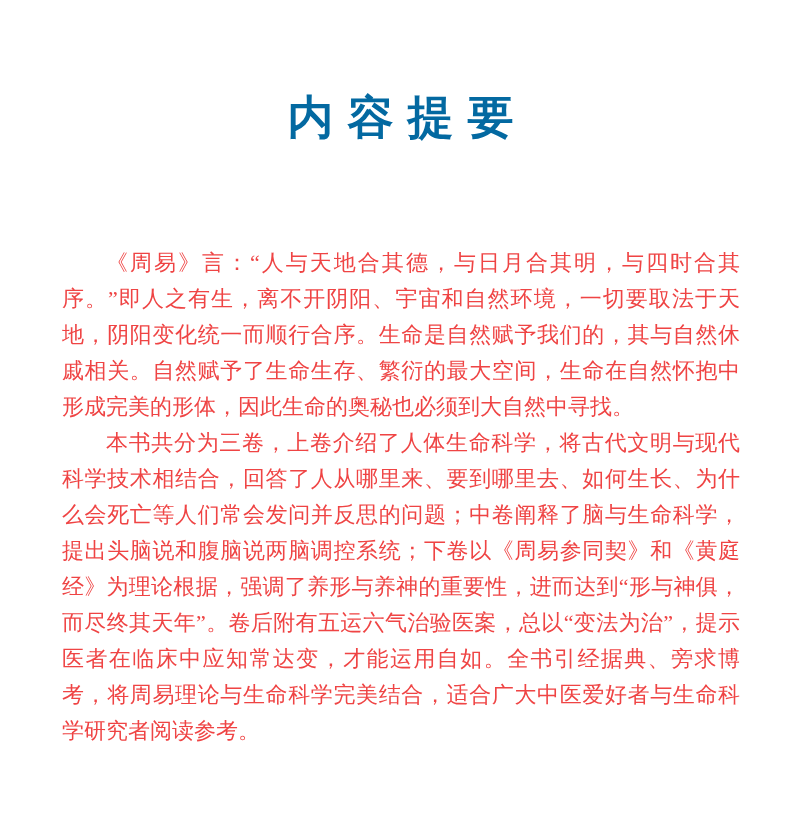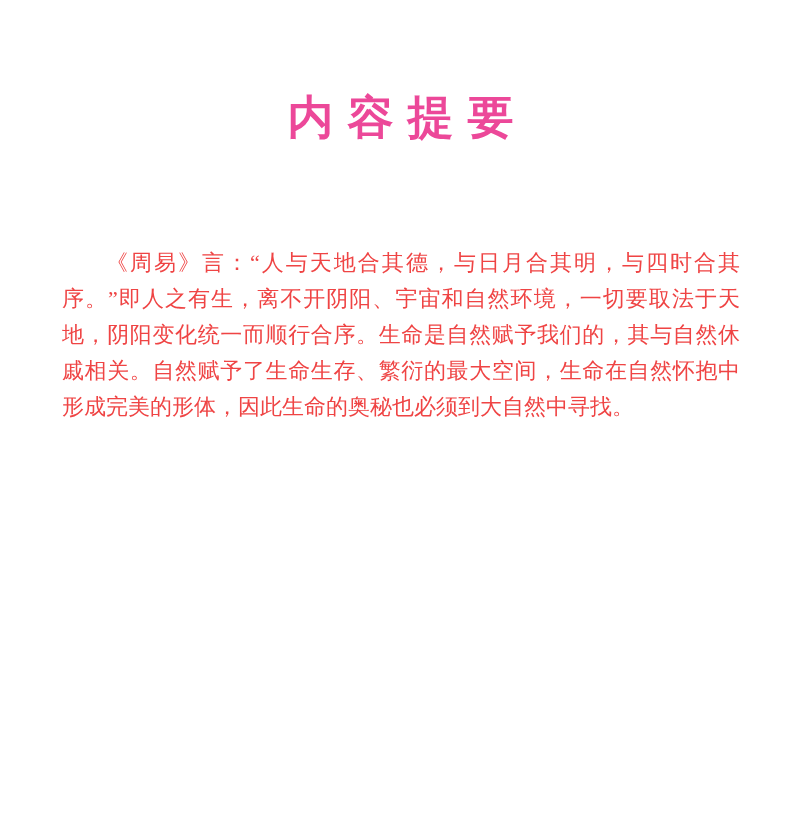--- a/index.html
+++ b/index.html
@@ -24,21 +24,21 @@
       top: 92px;
       left: 0;
       width: 100%;
       text-align: center;
       font-family: "Liberation Serif", serif;
       font-size: 46px;
       line-height: 52px;
       font-weight: 600;
       letter-spacing: 14px;
       text-indent: 14px; 
-      color: #ec4899;
+      color: #0369a1;
     }
 
     .page-content {
       position: absolute;
       top: 245px;
       left: 62px;
       width: 678px;
       font-family: "Liberation Serif", serif;
       font-size: 22px;
       line-height: 36px;
@@ -56,15 +56,16 @@
   </style>
 </head>
 <body>
 
 <div class="book-page">
 
   <h1 class="page-title">内容提要</h1>
 
   <div class="page-content">
     <p>《周易》言：“人与天地合其德，与日月合其明，与四时合其序。”即人之有生，离不开阴阳、宇宙和自然环境，一切要取法于天地，阴阳变化统一而顺行合序。生命是自然赋予我们的，其与自然休戚相关。自然赋予了生命生存、繁衍的最大空间，生命在自然怀抱中形成完美的形体，因此生命的奥秘也必须到大自然中寻找。</p>
+    <p>本书共分为三卷，上卷介绍了人体生命科学，将古代文明与现代科学技术相结合，回答了人从哪里来、要到哪里去、如何生长、为什么会死亡等人们常会发问并反思的问题；中卷阐释了脑与生命科学，提出头脑说和腹脑说两脑调控系统；下卷以《周易参同契》和《黄庭经》为理论根据，强调了养形与养神的重要性，进而达到“形与神俱，而尽终其天年”。卷后附有五运六气治验医案，总以“变法为治”，提示医者在临床中应知常达变，才能运用自如。全书引经据典、旁求博考，将周易理论与生命科学完美结合，适合广大中医爱好者与生命科学研究者阅读参考。</p>
   </div>
 
 </div>
 
 </body></html>

